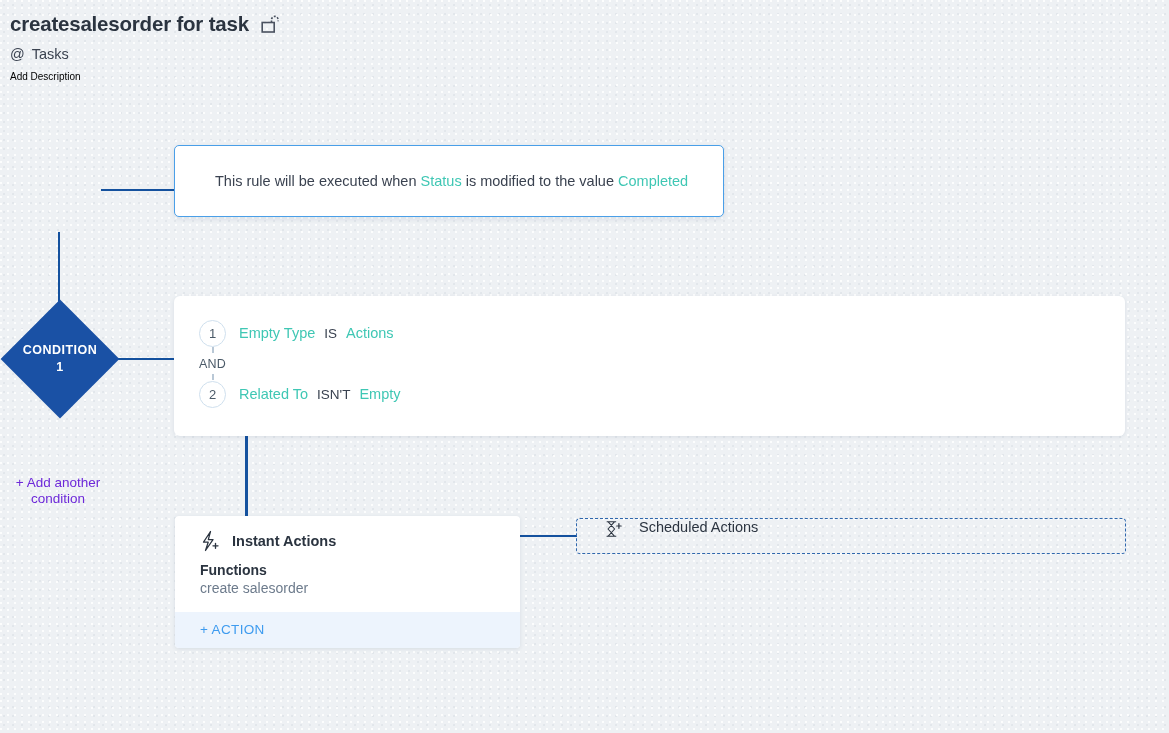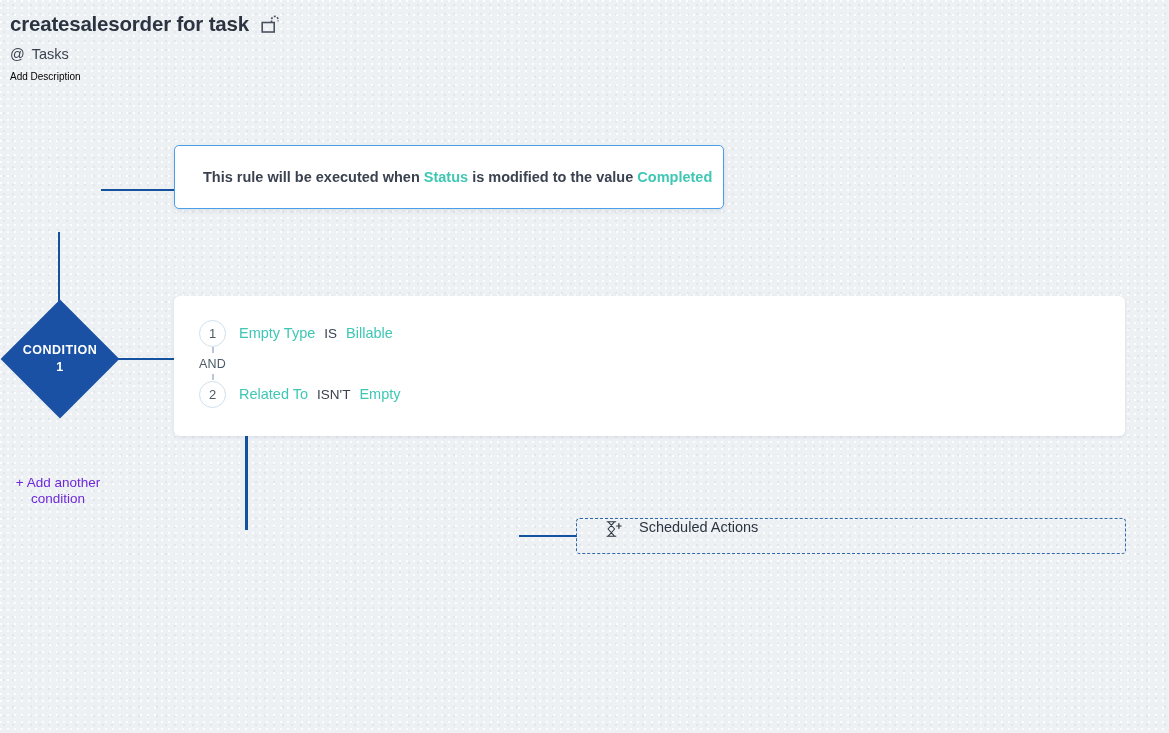--- a/index.html
+++ b/index.html
@@ -93,30 +93,29 @@
     letter-spacing: 0.6px;
     cursor: pointer;
   }
 
   
   #trigger-box {
     position: absolute;
     left: 174px;
     top: 145px;
     width: 550px;
-    height: 64px;
+    height: 72px;
     background: #ffffff;
     border: 1.5px solid #4a9fe8;
     border-radius: 5px;
     box-shadow: 0 2px 5px rgba(40,70,110,0.10);
     display: flex;
     align-items: center;
-    padding: 0 28px;
-    cursor: pointer;
-    font-weight: bold;
+    padding: 0 40px;
+    cursor: pointer;
   }
   #trigger-text {
     font-size: 14.5px;
     color: #3a4250;
     line-height: 1.4;
     white-space: nowrap;
   }
   .teal { color: #3fc7b4; }
 
   
@@ -344,21 +343,21 @@
     </div>
   </div>
 
   <div id="conditions-card">
 
     <div class="cond-row">
       <div class="cond-badge">1</div>
       <div class="cond-expr">
         <span class="cond-field">Empty Type</span>
         <span class="cond-op">IS</span>
-        <span class="cond-value">Billable</span>
+        <span class="cond-value">Actions</span>
       </div>
     </div>
 
     <div id="cond-joiner">
       <span class="dash-top"></span>
       <span id="cond-joiner-label">AND</span>
       <span class="dash-bot"></span>
     </div>
 
     <div class="cond-row">
@@ -370,20 +369,36 @@
       </div>
     </div>
 
   </div>
 
   <div id="add-condition">
     <span>+ Add another</span>
     <span>condition</span>
   </div>
 
+  <div id="instant-actions-card">
+    <div id="instant-actions-header">
+      <span>
+        <svg class="icon-svg" viewBox="0 0 22 22" width="22" height="22">
+          <path d="M11.5 1.5 L4.5 12.2 L9.2 12.2 L6.5 20.5 L14 9.6 L9.3 9.6 Z" fill="none" stroke="#2b3440" stroke-width="1.25" stroke-linejoin="round"></path>
+          <path d="M16.5 13.3 v5 M14 15.8 h5" stroke="#2b3440" stroke-width="1.35" stroke-linecap="round"></path>
+        </svg>
+      </span>
+      <span id="instant-actions-title">Instant Actions</span>
+    </div>
+    <div id="instant-actions-body">
+      <div id="functions-label">Functions</div>
+      <div id="function-name">create salesorder</div>
+    </div>
+    <div id="action-footer">+ ACTION</div>
+  </div>
 
   <div id="scheduled-actions-box">
     <span>
       <svg class="icon-svg" viewBox="0 0 22 22" width="20" height="20">
         <path d="M4.5 3 H14 M4.5 19 H14 M5.5 3 L12.8 11 L5.5 19 M12.8 3 L5.5 11 L12.8 19" fill="none" stroke="#2b3440" stroke-width="1.2" stroke-linejoin="round" stroke-linecap="round"></path>
         <path d="M17.5 5.2 v5 M15 7.7 h5" stroke="#2b3440" stroke-width="1.35" stroke-linecap="round"></path>
       </svg>
     </span>
     <span id="scheduled-actions-title">Scheduled Actions</span>
   </div>

